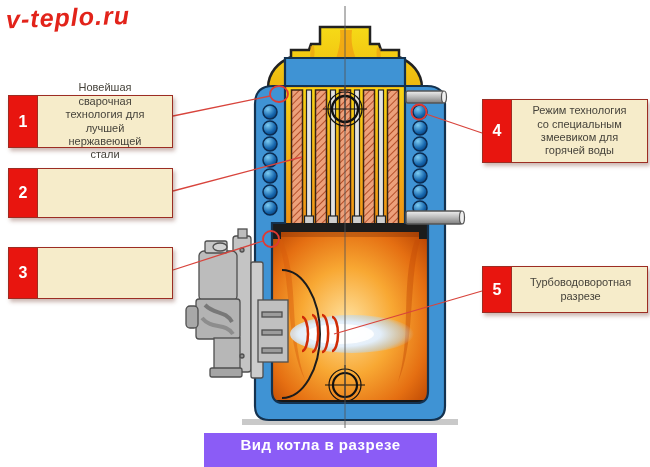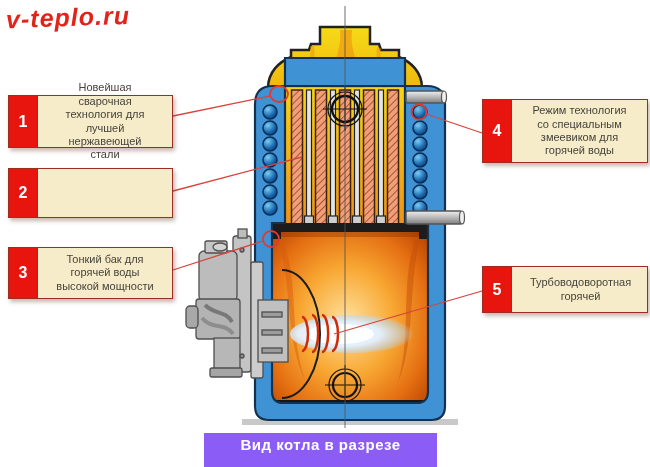--- a/index.html
+++ b/index.html
@@ -220,25 +220,24 @@
 
   <div class="callout" id="c1">
     <div class="num">1</div>
     <div class="txt">Новейшая сварочная технология для лучшей нержавеющей стали</div>
   </div>
   <div class="callout" id="c2">
     <div class="num">2</div>
   </div>
   <div class="callout" id="c3">
     <div class="num">3</div>
-    <div class="txt">Тонкий бак для горячей воды высокой мощности</div>
   </div>
   <div class="callout" id="c4">
     <div class="num">4</div>
     <div class="txt">Режим технология со специальным змеевиком для горячей воды</div>
   </div>
   <div class="callout" id="c5">
     <div class="num">5</div>
-    <div class="txt">Турбоводоворотная горячей</div>
+    <div class="txt">Турбоводоворотная разрезе</div>
   </div>
 
   <div class="caption">Вид котла в разрезе</div>
 </div>
 
 </body></html>

